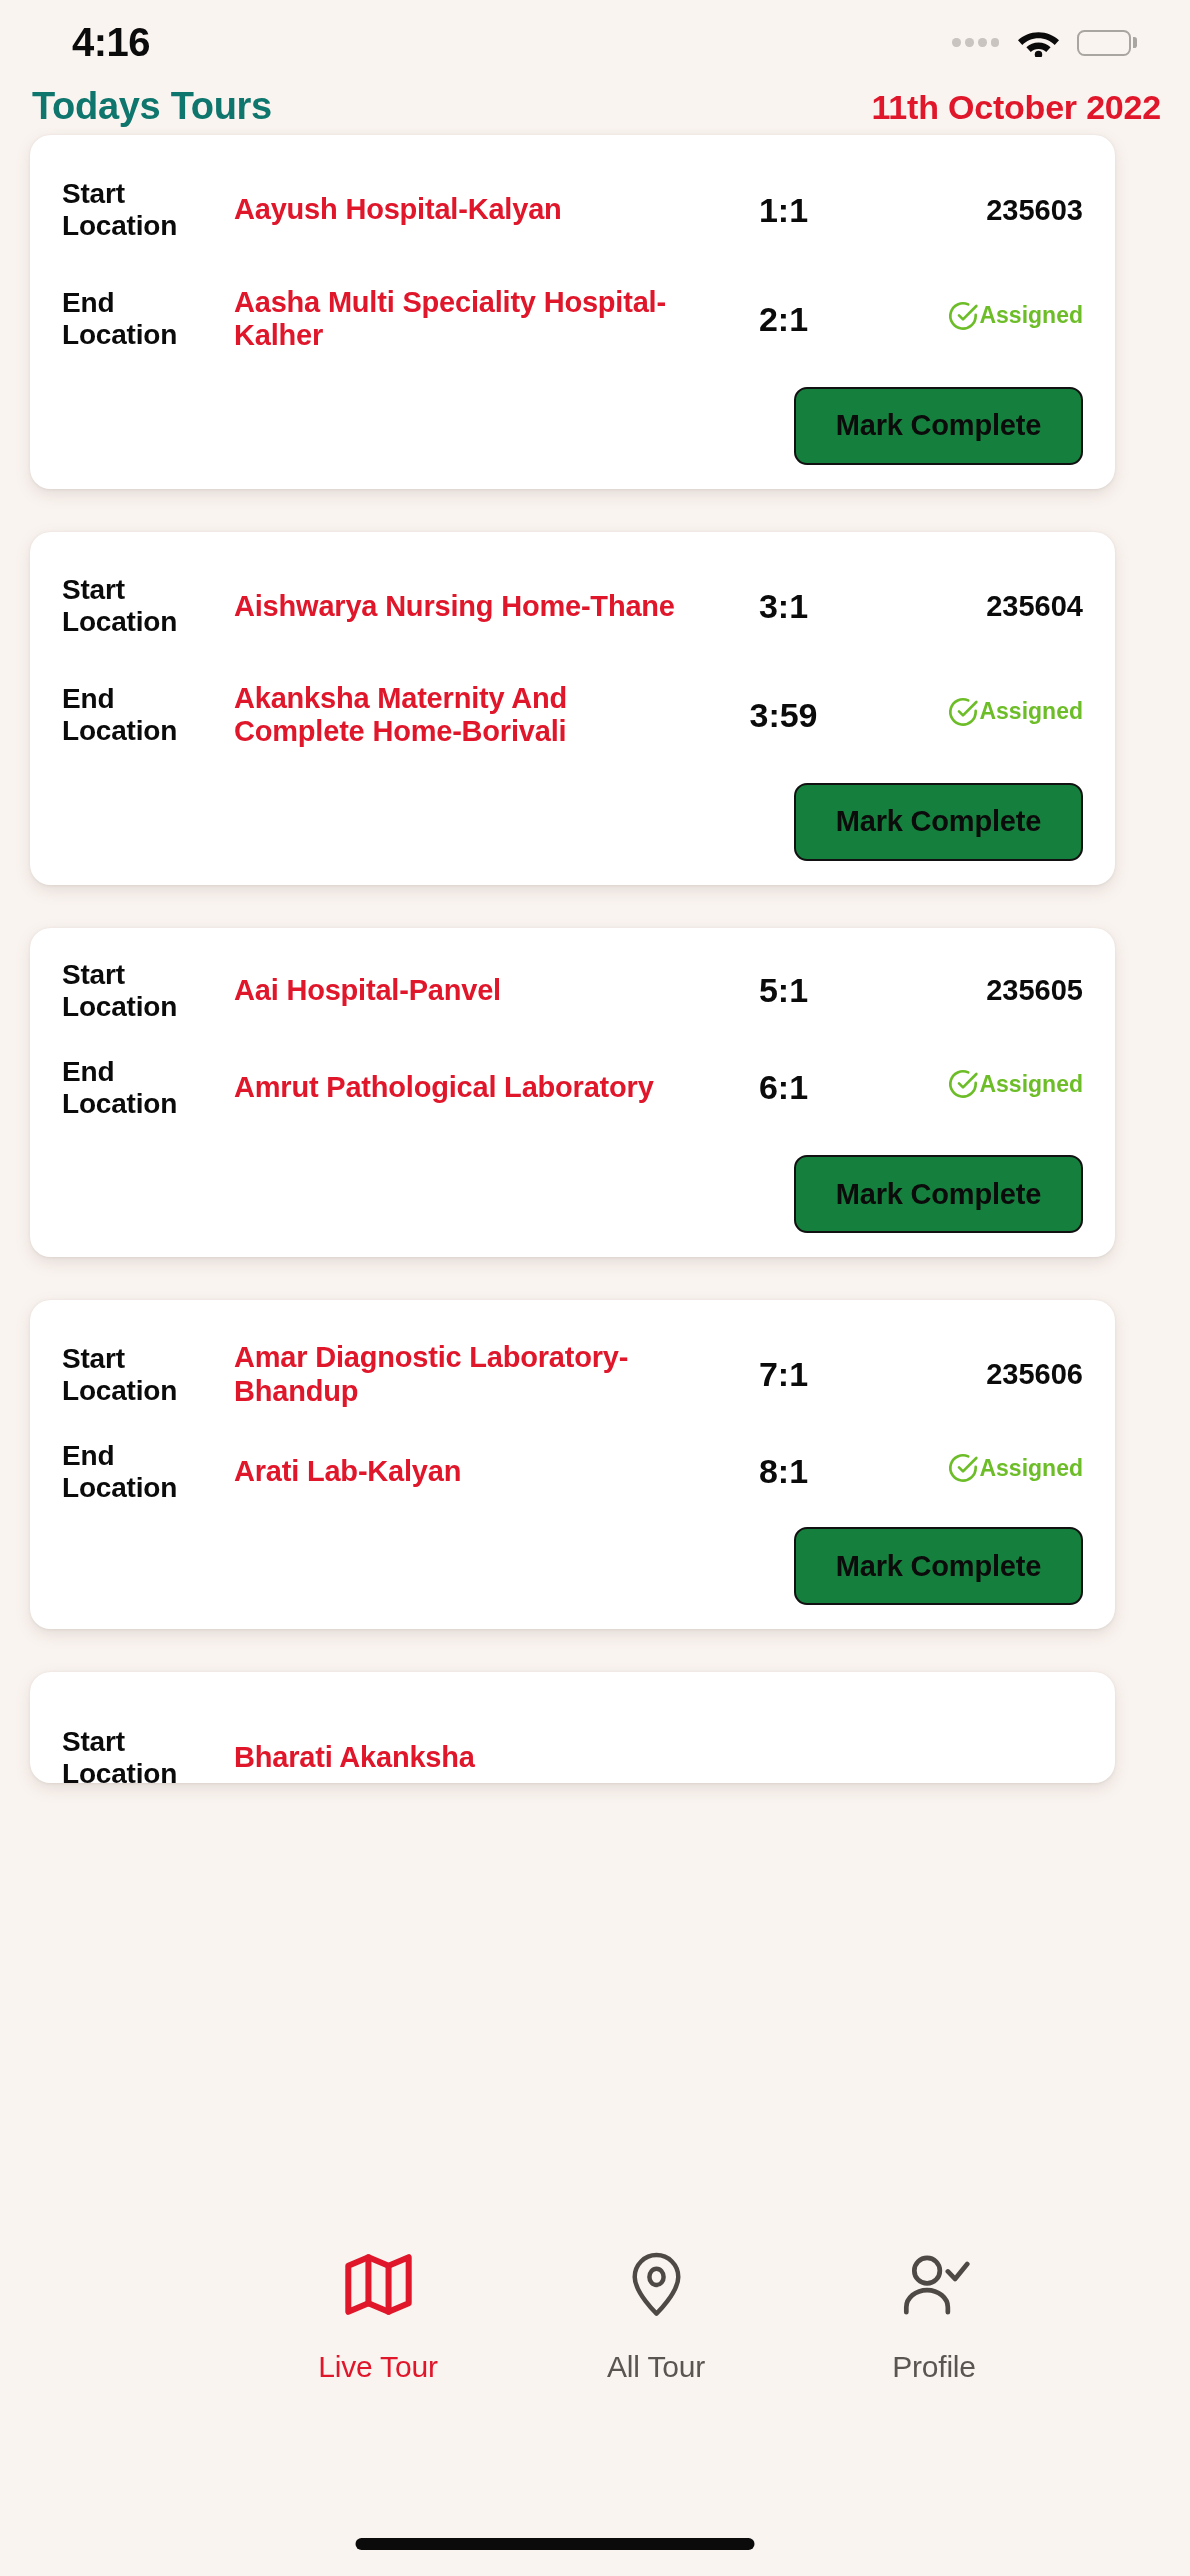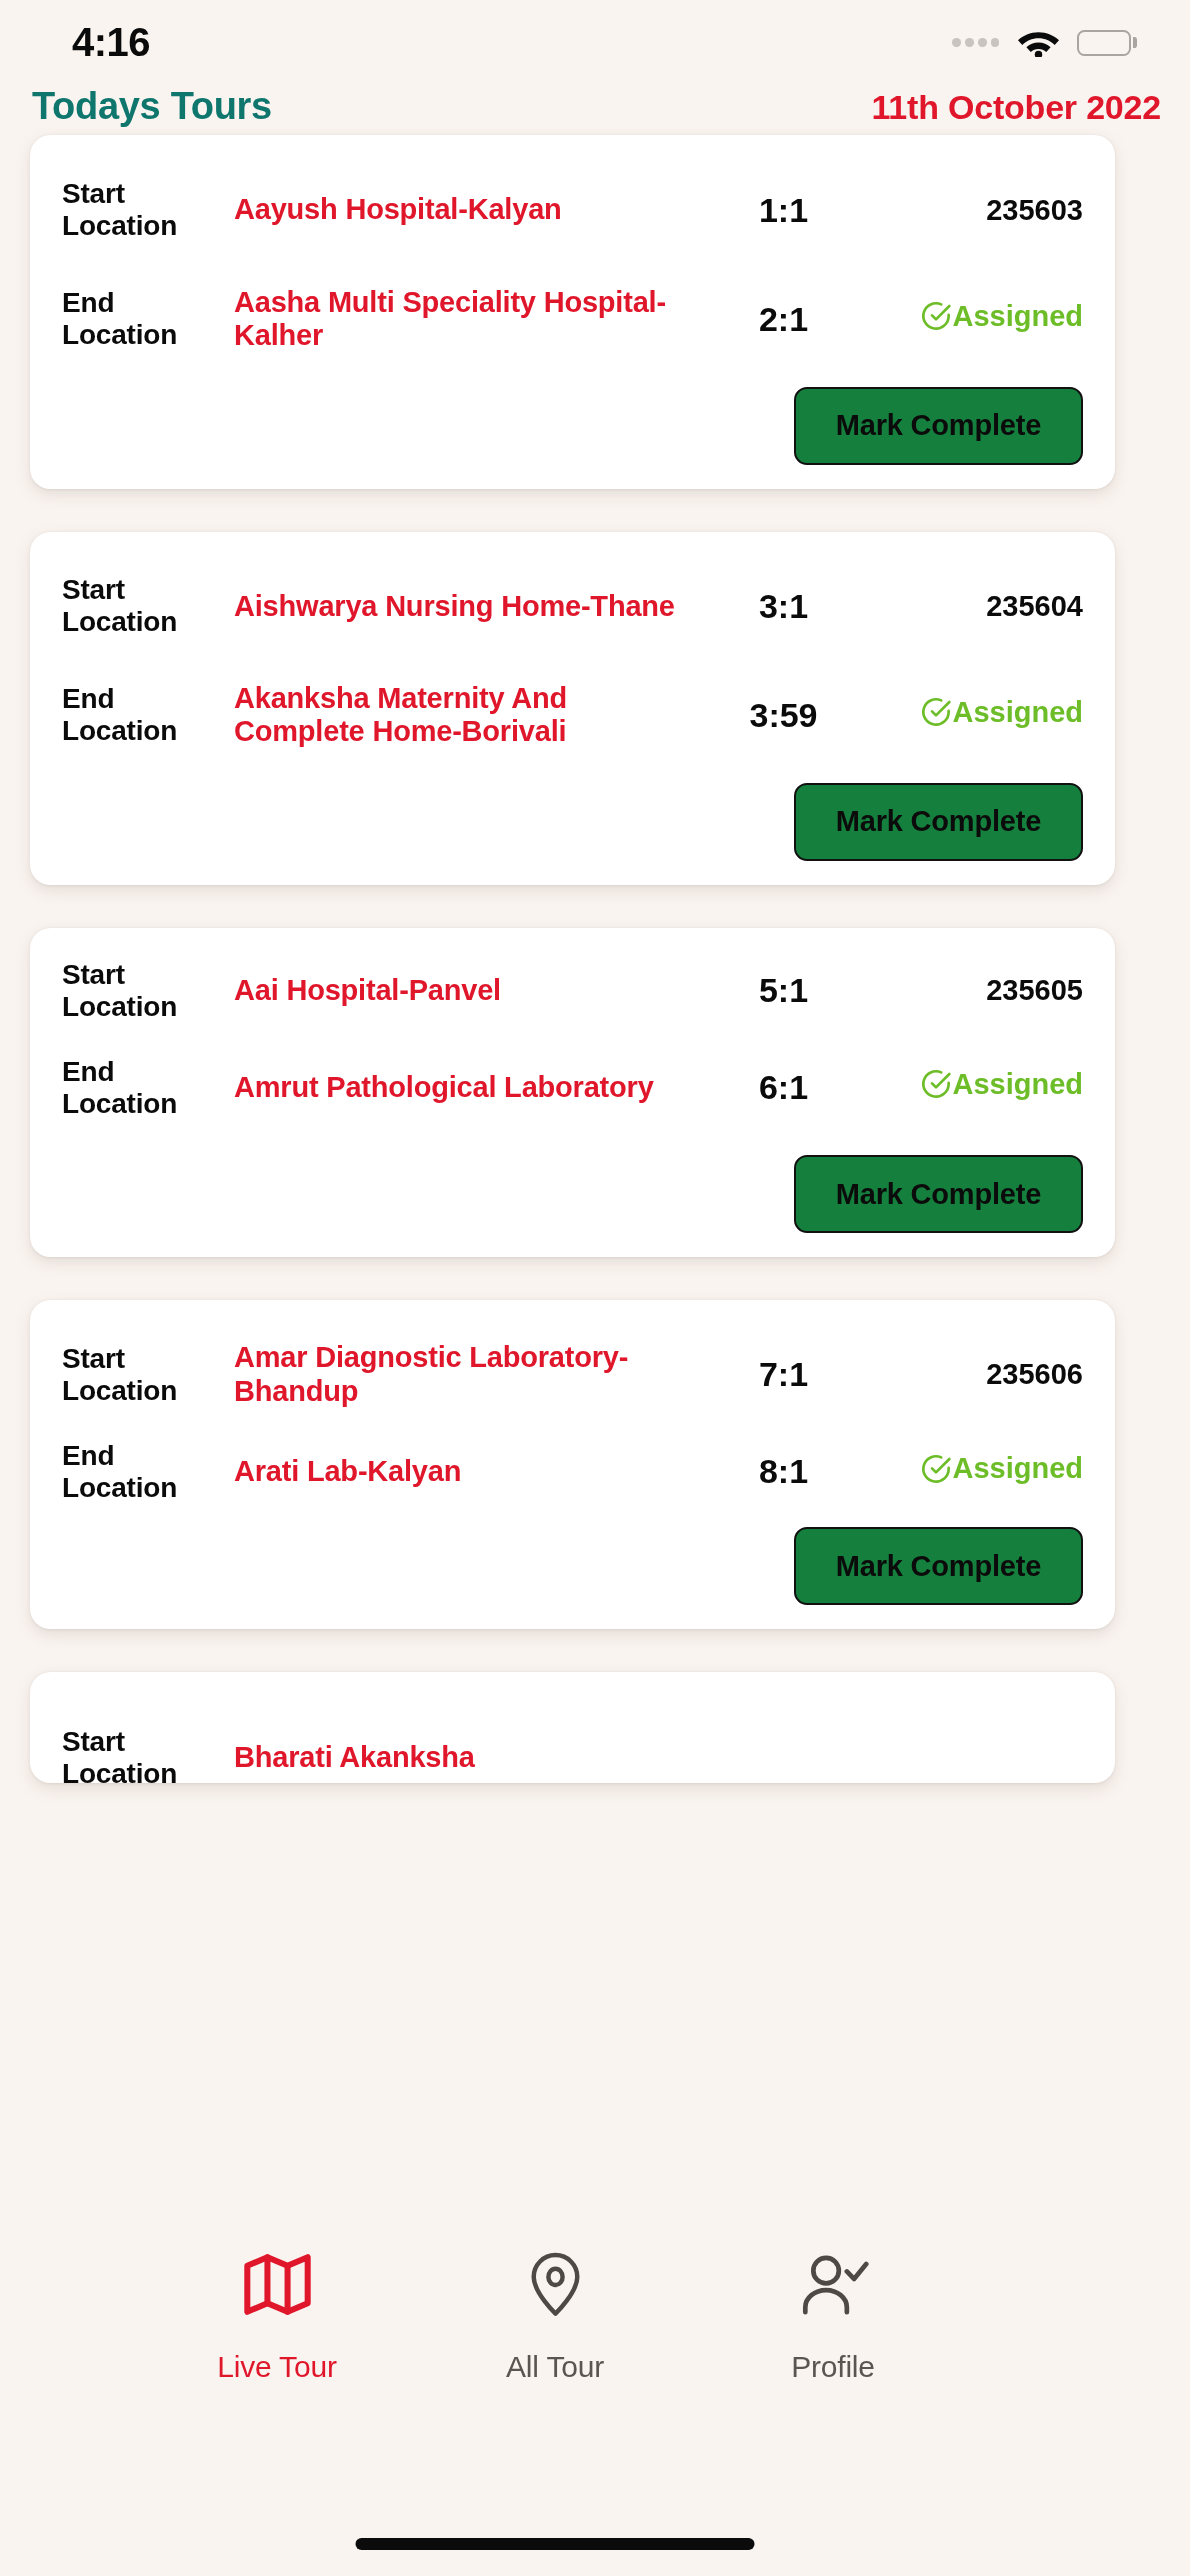--- a/index.html
+++ b/index.html
@@ -140,21 +140,21 @@
     font-weight:700;
     color:#0b0b0b;
     white-space:nowrap;
   }
   .status-assigned {
     display:inline-flex;
     align-items:center;
     justify-content:flex-end;
     gap:0;
     color:#6cbd27;
-    font-size:29px;
+    font-size:23px;
     font-weight:700;
   }
   .check-circle { display:block; flex:0 0 auto; }
 
   .card-actions {
     display:flex;
     justify-content:flex-end;
     padding-top:13px;
   }
   .btn-complete {
@@ -186,21 +186,21 @@
 
   
   .bottom-nav {
     position:absolute;
     left:0; bottom:0;
     width:1110px;
     height:358px;
     background:#faf4f0;
     display:flex;
     flex-direction:column;
-    align-items:center;
+    align-items:flex-end;
     padding-top:26px;
   }
   .nav-items {
     display:flex;
     align-items:flex-start;
     justify-content:space-around;
     padding:0 37px;
   }
   .nav-item {
     display:flex;

